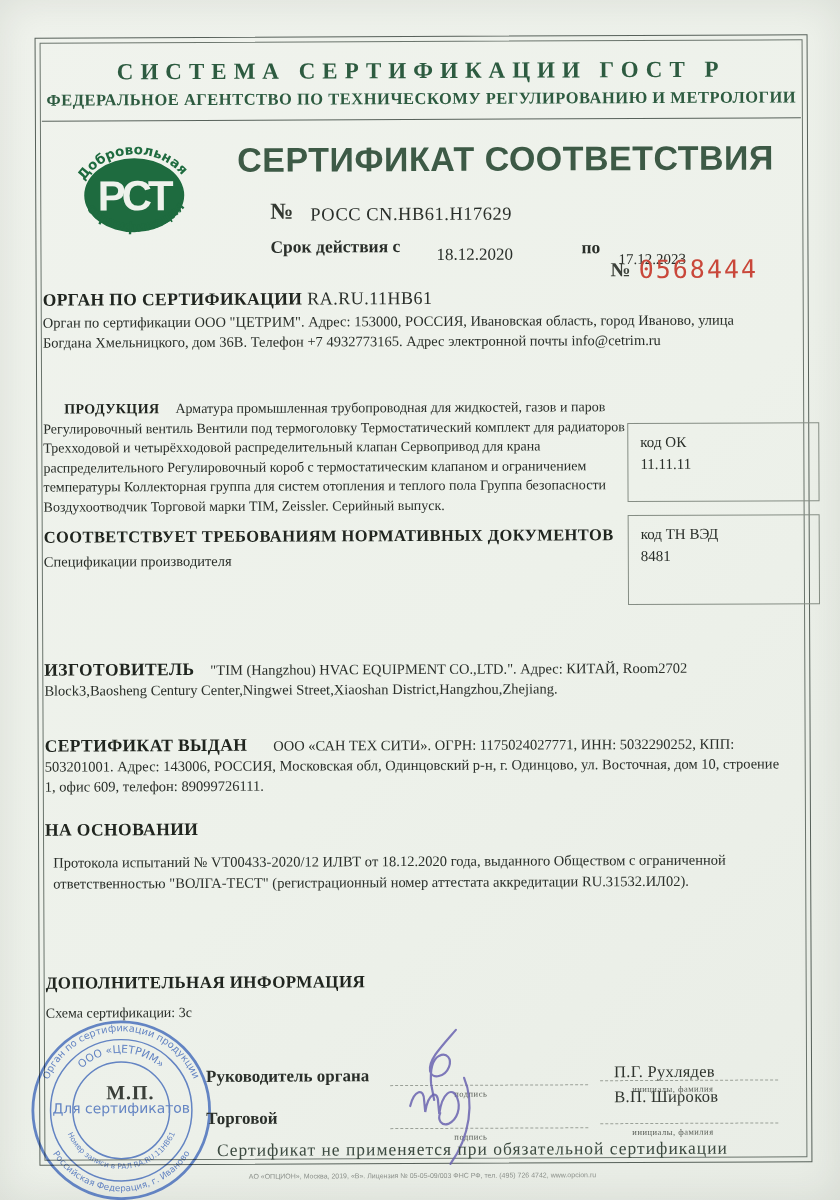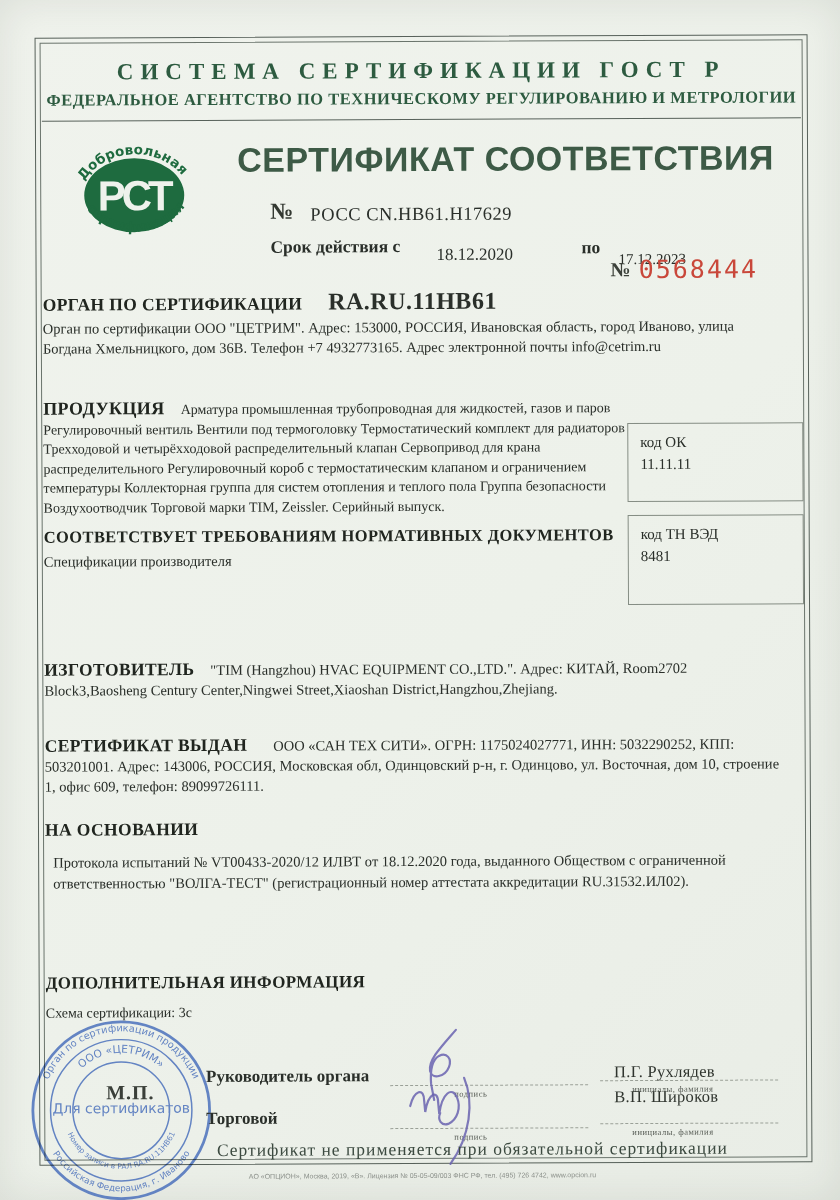--- a/index.html
+++ b/index.html
@@ -44,28 +44,28 @@
   .serial   { position:absolute; left:612px; top:256px; }
   .serial .sn-lbl { font-size:20px; font-weight:bold; color:#3c413a; margin-right:8px; }
   .serial .sn-val { font-family:"DejaVu Sans Mono", monospace; font-size:25px;
     color:#c9473a; letter-spacing:2px; vertical-align:-2px; }
 
   .sec-head { font-size:17.5px; font-weight:bold; color:#20251f; letter-spacing:.4px; }
   .sec-head.inline { margin-right:16px; }
   .body-txt { font-size:14.5px; line-height:19.5px; color:#2a2f2a; }
 
   .organ { position:absolute; left:44px; top:288px; width:716px; }
-  .organ .code { font-size:24px; margin-left:26px; font-weight:bold; letter-spacing:.5px; }
+  .organ .code { font-size:18px; margin-left:5px; font-weight:normal; letter-spacing:.5px; }
   .organ .body-txt { margin-top:3px; }
 
   .product { position:absolute; left:44px; top:398px; width:584px;
     font-size:14px; line-height:19.5px; }
-  .product .sec-head { font-size:18px; }
-
-  .codebox { position:absolute; left:628px; width:176px; border:1.2px solid #858d84;
+  .product .sec-head { font-size:14px;padding-left:21px; }
+
+  .codebox { position:absolute; left:628px; width:192px; border:1.2px solid #858d84;
     padding:7px 12px; font-size:15px; line-height:22px; background:transparent; }
   .codebox.ok { top:424px; height:79px; }
   .codebox.tn { top:516px; height:90px; }
 
   .compliance { position:absolute; left:44px; top:526px; width:580px; }
   .compliance .sub { margin-top:6px; font-size:14.5px; }
 
   .manufacturer { position:absolute; left:44px; top:658px; width:742px;
     font-size:14.5px; line-height:20px; }
   .issued { position:absolute; left:44px; top:734px; width:748px;

